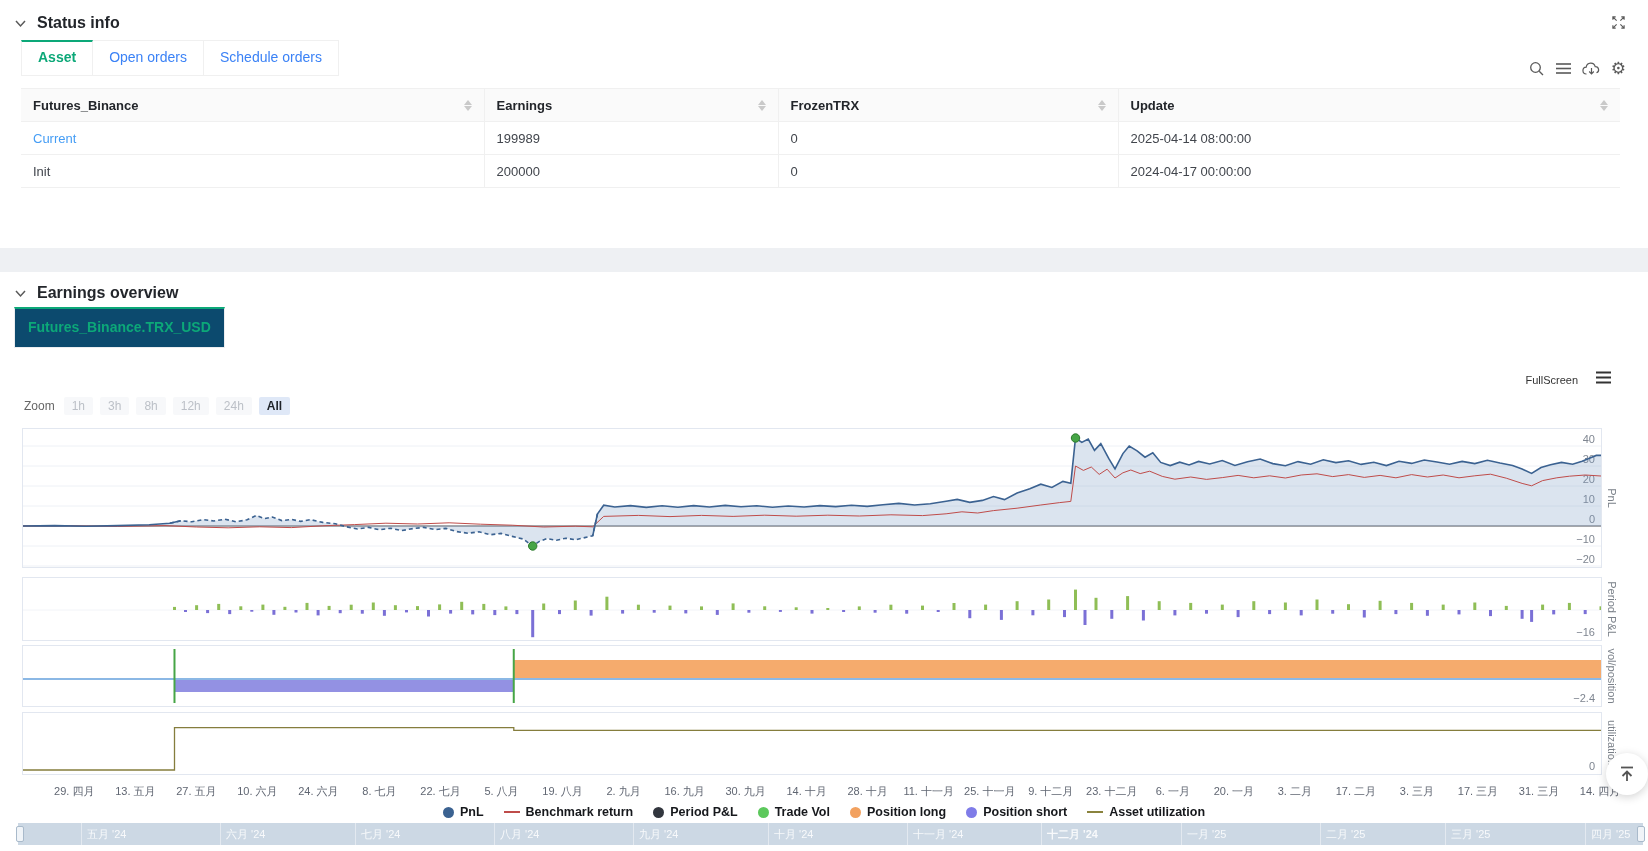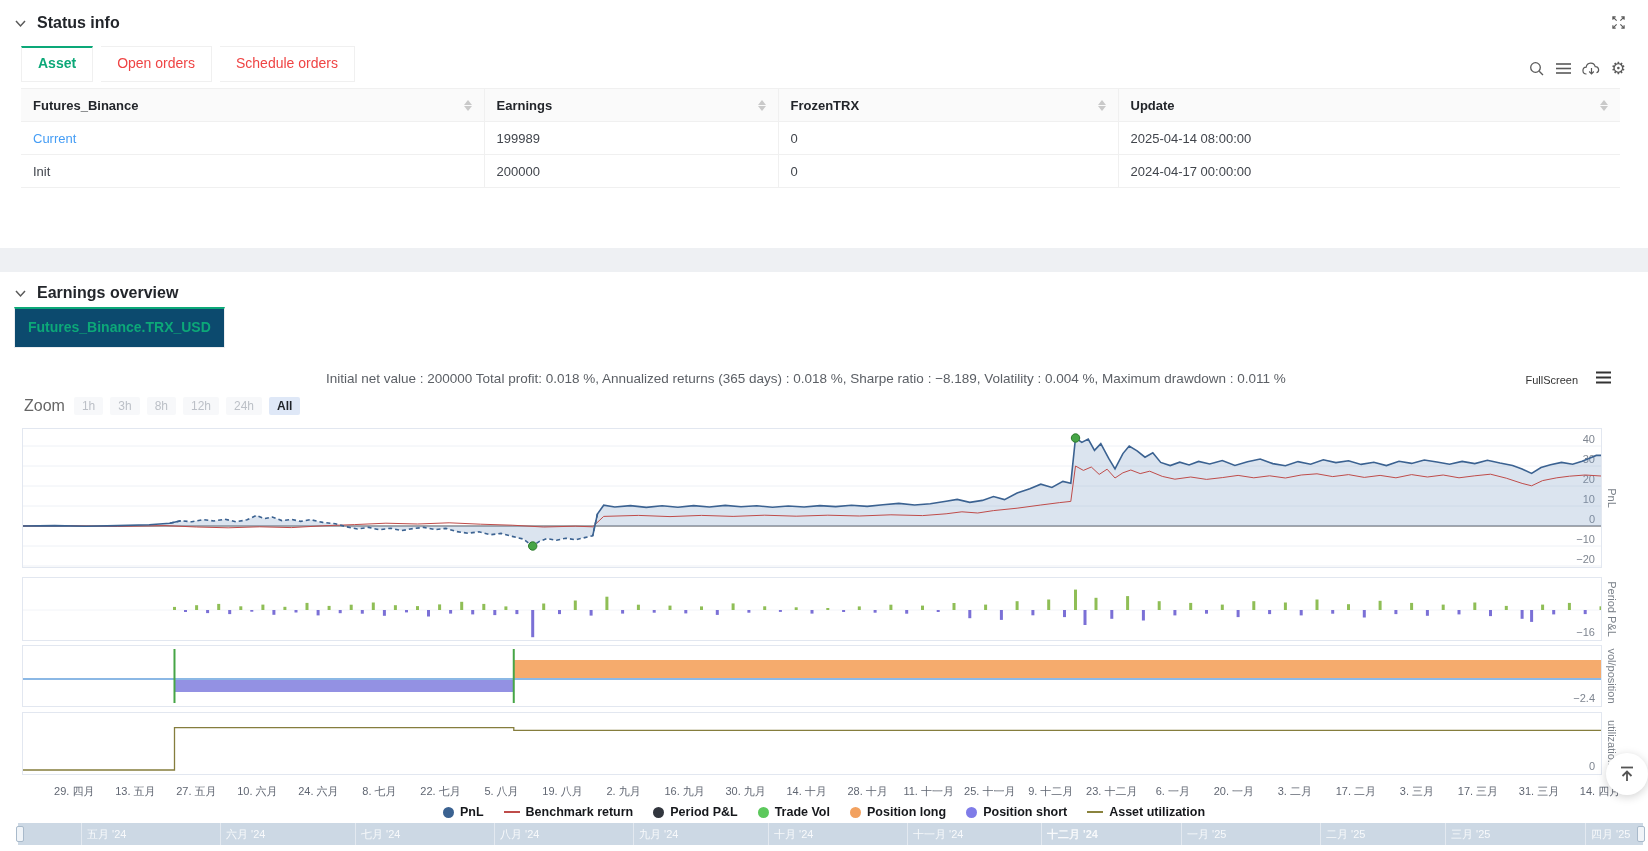--- a/index.html
+++ b/index.html
@@ -11,22 +11,22 @@
 
   
   .sec-header { position:absolute; left:14px; top:14px; display:flex; align-items:center; gap:10px; }
   .sec-title { font-size:16px; font-weight:bold; color:#23262b; }
   .chev { display:inline-flex; }
 
   
   .corner-ic { position:absolute; right:22px; top:15px; cursor:pointer; }
 
   
-  .tabbar { position:absolute; left:21px; top:46px; display:flex;gap:8px; }
-  .tab { height:36px; line-height:33px; padding:0 16px; font-size:14px; color:#ef4444;
+  .tabbar { position:absolute; left:21px; top:40px; display:flex; }
+  .tab { height:36px; line-height:33px; padding:0 16px; font-size:14px; color:#3b82f6;
     background:#fff; border:1px solid #f0f0f0; border-left-width:0; cursor:pointer; }
   .tab:first-child { border-left-width:1px; }
   .tab.active { color:#0ca878; border-top:2px solid #0ca878; font-weight:bold; line-height:31px; }
 
   .tool-icons { position:absolute; right:22px; top:60px; display:flex; gap:10px; align-items:center; }
   .tool-icons span { display:inline-flex; cursor:pointer; }
   .gear-glyph { font-size:17px; color:#595959; line-height:16px; }
 
   
   table { position:absolute; left:21px; top:88px; width:1599px; border-collapse:collapse;
@@ -46,21 +46,21 @@
   
   .e-header { position:absolute; left:14px; top:12px; display:flex; align-items:center; gap:10px; }
   .e-tab { position:absolute; left:14px; top:35px; height:41px; line-height:37px; padding:0 13px;
     border:1px solid #ebedf0; border-top:2px solid #0ca878; color:#0ca878; font-size:14px;
     font-weight:bold; background:#0c4a6e; cursor:pointer; }
   .summary { position:absolute; left:326px; top:99px; font-size:13.5px; color:#5c6066; white-space:nowrap; }
   .fs-area { position:absolute; right:36px; top:98px; display:flex; align-items:center; gap:17px; }
   .fs-label { font-size:11px; color:#333; cursor:pointer; }
 
   .zoom-row { position:absolute; left:24px; top:125px; display:flex; align-items:center; gap:7px; }
-  .zoom-cap { font-size:16px; color:#666; margin-right:2px; }
+  .zoom-cap { font-size:12px; color:#666; margin-right:2px; }
   .zbtn { font-size:12px; color:#bcc0c7; background:#f7f8fa; border-radius:2px; padding:2px 8px; cursor:pointer; }
   .zbtn.sel { background:#dfe8f7; color:#1f2329; font-weight:bold; }
 
   
   #chart-wrap { position:absolute; left:0; top:153px; width:1648px; height:426px; }
   .panel { position:absolute; left:22px; width:1580px; border:1px solid #e2e7f0; background:#fff; }
   #p-pnl   { top:3px;   height:140px; }
   #p-period{ top:152px; height:64px; }
   #p-pos   { top:220px; height:62px; }
   #p-util  { top:287px; height:63px; }
@@ -209,21 +209,20 @@
   <div class="e-header">
     <span class="chev">
       <svg width="13" height="13" viewBox="0 0 13 13">
           <polyline points="2,4 6.5,9 11,4" fill="none" stroke="#595959" stroke-width="1.5"></polyline>
         </svg>
     </span>
     <span class="sec-title">Earnings overview</span>
   </div>
   <div class="e-tab">Futures_Binance.TRX_USD</div>
 
-  <div class="summary">Initial net value : 200000 Total profit: 0.018 %, Annualized returns (365 days) : 0.018 %, Sharpe ratio : −8.189, Volatility : 0.004 %, Maximum drawdown : 0.011 %</div>
   <div class="fs-area">
     <span class="fs-label">FullScreen</span>
     <span>
       <svg width="17" height="15" viewBox="0 0 17 15" stroke="#333" stroke-width="2">
         <line x1="1" y1="2.5" x2="16" y2="2.5"></line>
           <line x1="1" y1="7.5" x2="16" y2="7.5"></line>
           <line x1="1" y1="12.5" x2="16" y2="12.5"></line>
         </svg>
     </span>
   </div>

